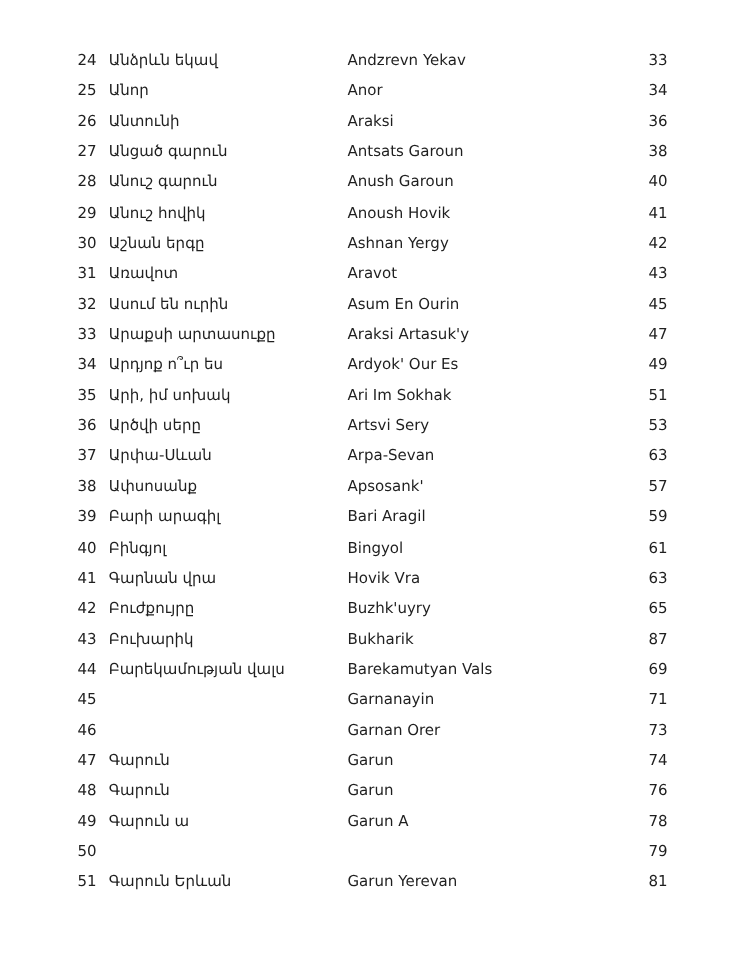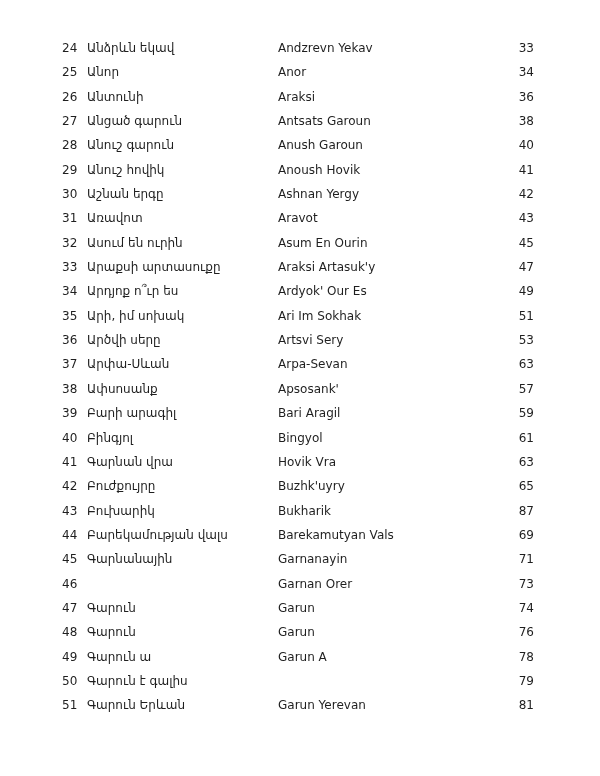--- a/index.html
+++ b/index.html
@@ -199,21 +199,20 @@
 
   <div class="row">
     <span class="col-num">44</span>
     <span class="col-arm">Բարեկամության վալս</span>
     <span class="col-translit">Barekamutyan Vals</span>
     <span class="col-page">69</span>
   </div>
 
   <div class="row">
     <span class="col-num">45</span>
-    <span class="col-arm">Գարնանային</span>
     <span class="col-translit">Garnanayin</span>
     <span class="col-page">71</span>
   </div>
 
   <div class="row">
     <span class="col-num">46</span>
     <span class="col-translit">Garnan Orer</span>
     <span class="col-page">73</span>
   </div>
 
@@ -233,21 +232,20 @@
 
   <div class="row">
     <span class="col-num">49</span>
     <span class="col-arm">Գարուն ա</span>
     <span class="col-translit">Garun A</span>
     <span class="col-page">78</span>
   </div>
 
   <div class="row">
     <span class="col-num">50</span>
-    <span class="col-arm">Գարուն է գալիս</span>
     <span class="col-page">79</span>
   </div>
 
   <div class="row">
     <span class="col-num">51</span>
     <span class="col-arm">Գարուն Երևան</span>
     <span class="col-translit">Garun Yerevan</span>
     <span class="col-page">81</span>
   </div>
 </div>

